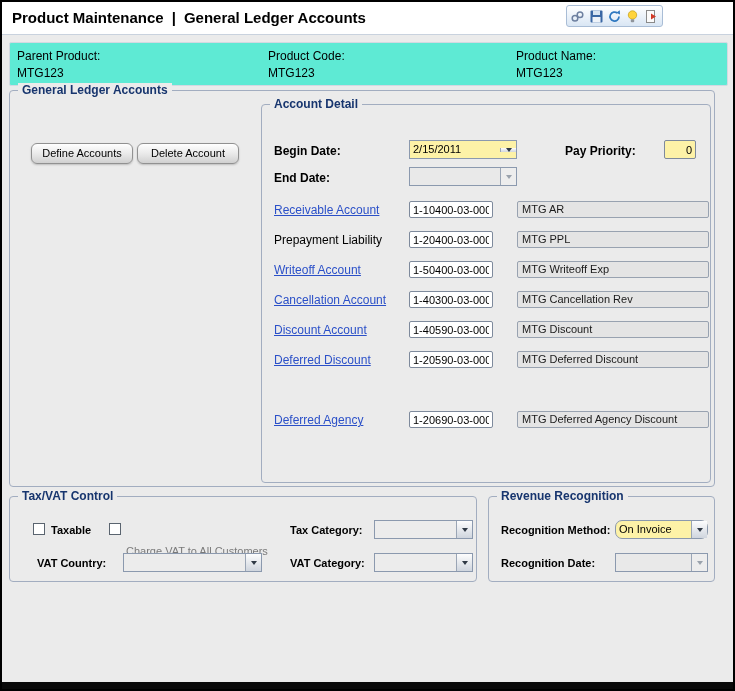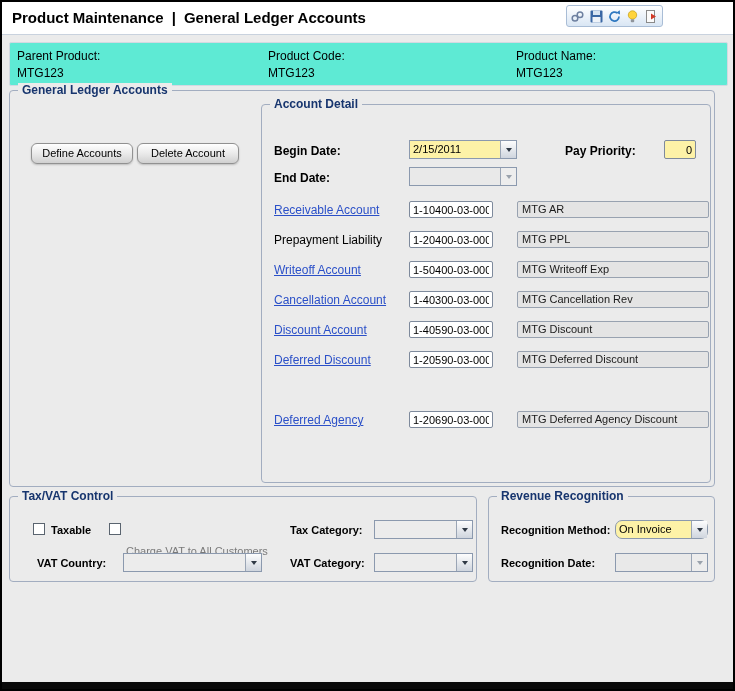--- a/index.html
+++ b/index.html
@@ -146,21 +146,21 @@
     <span class="grp-legend">General Ledger Accounts</span>
 
     <div class="pill" style="left:21px; top:24px;">Define Accounts</div>
     <div class="pill" style="left:127px; top:24px;">Delete Account</div>
 
 
     <div class="grp" style="left:251px; top:13px; width:450px; height:379px;">
       <span class="grp-legend">Account Detail</span>
 
       <span class="lbl b" style="left:12px; top:39px;">Begin Date:</span>
-      <div class="combo yellow" style="left:147px; top:35px; width:108px;">
+      <div class="combo yellow" style="left:147px; top:35px; width:108px;align-items:center;">
         <span class="cval">2/15/2011</span>
         <span class="cbtn">
             <span class="arr"></span>
           </span>
       </div>
 
       <span class="lbl b" style="left:303px; top:39px;">Pay Priority:</span>
       <input class="tinput yellow" style="left: 402px; top: 35px; width: 32px;" value="0">
 
       <span class="lbl b" style="left:12px; top:66px;">End Date:</span>

